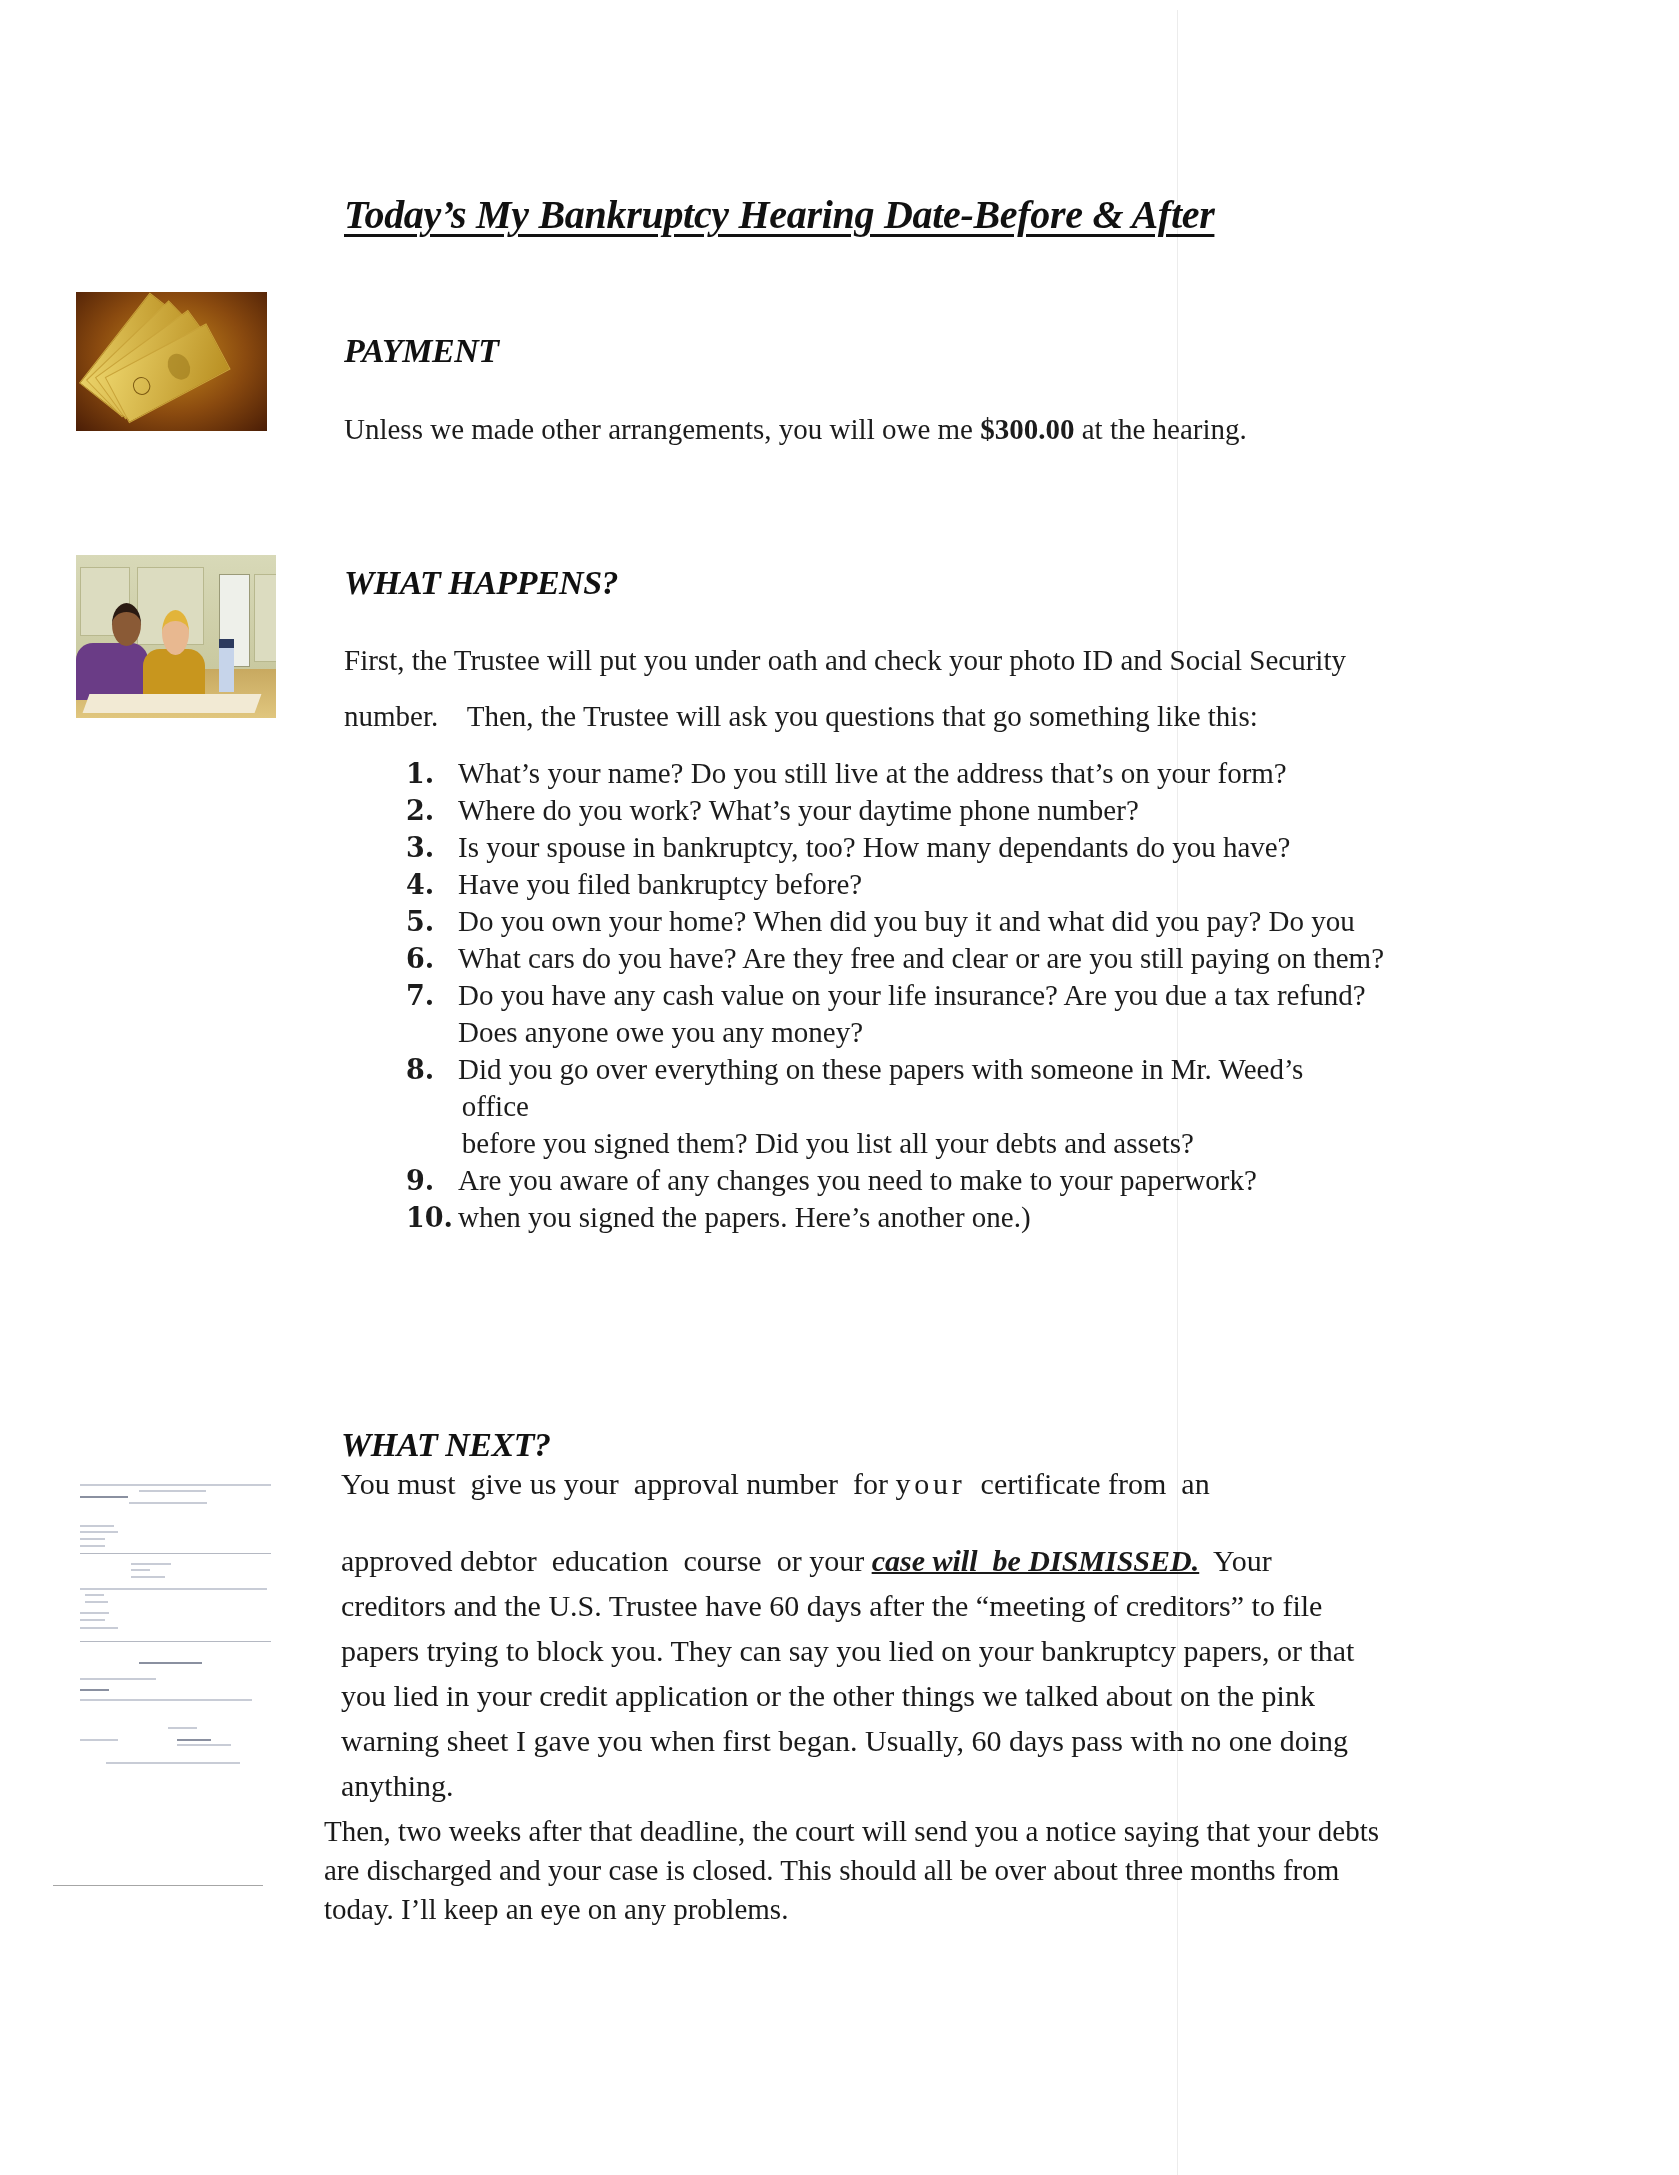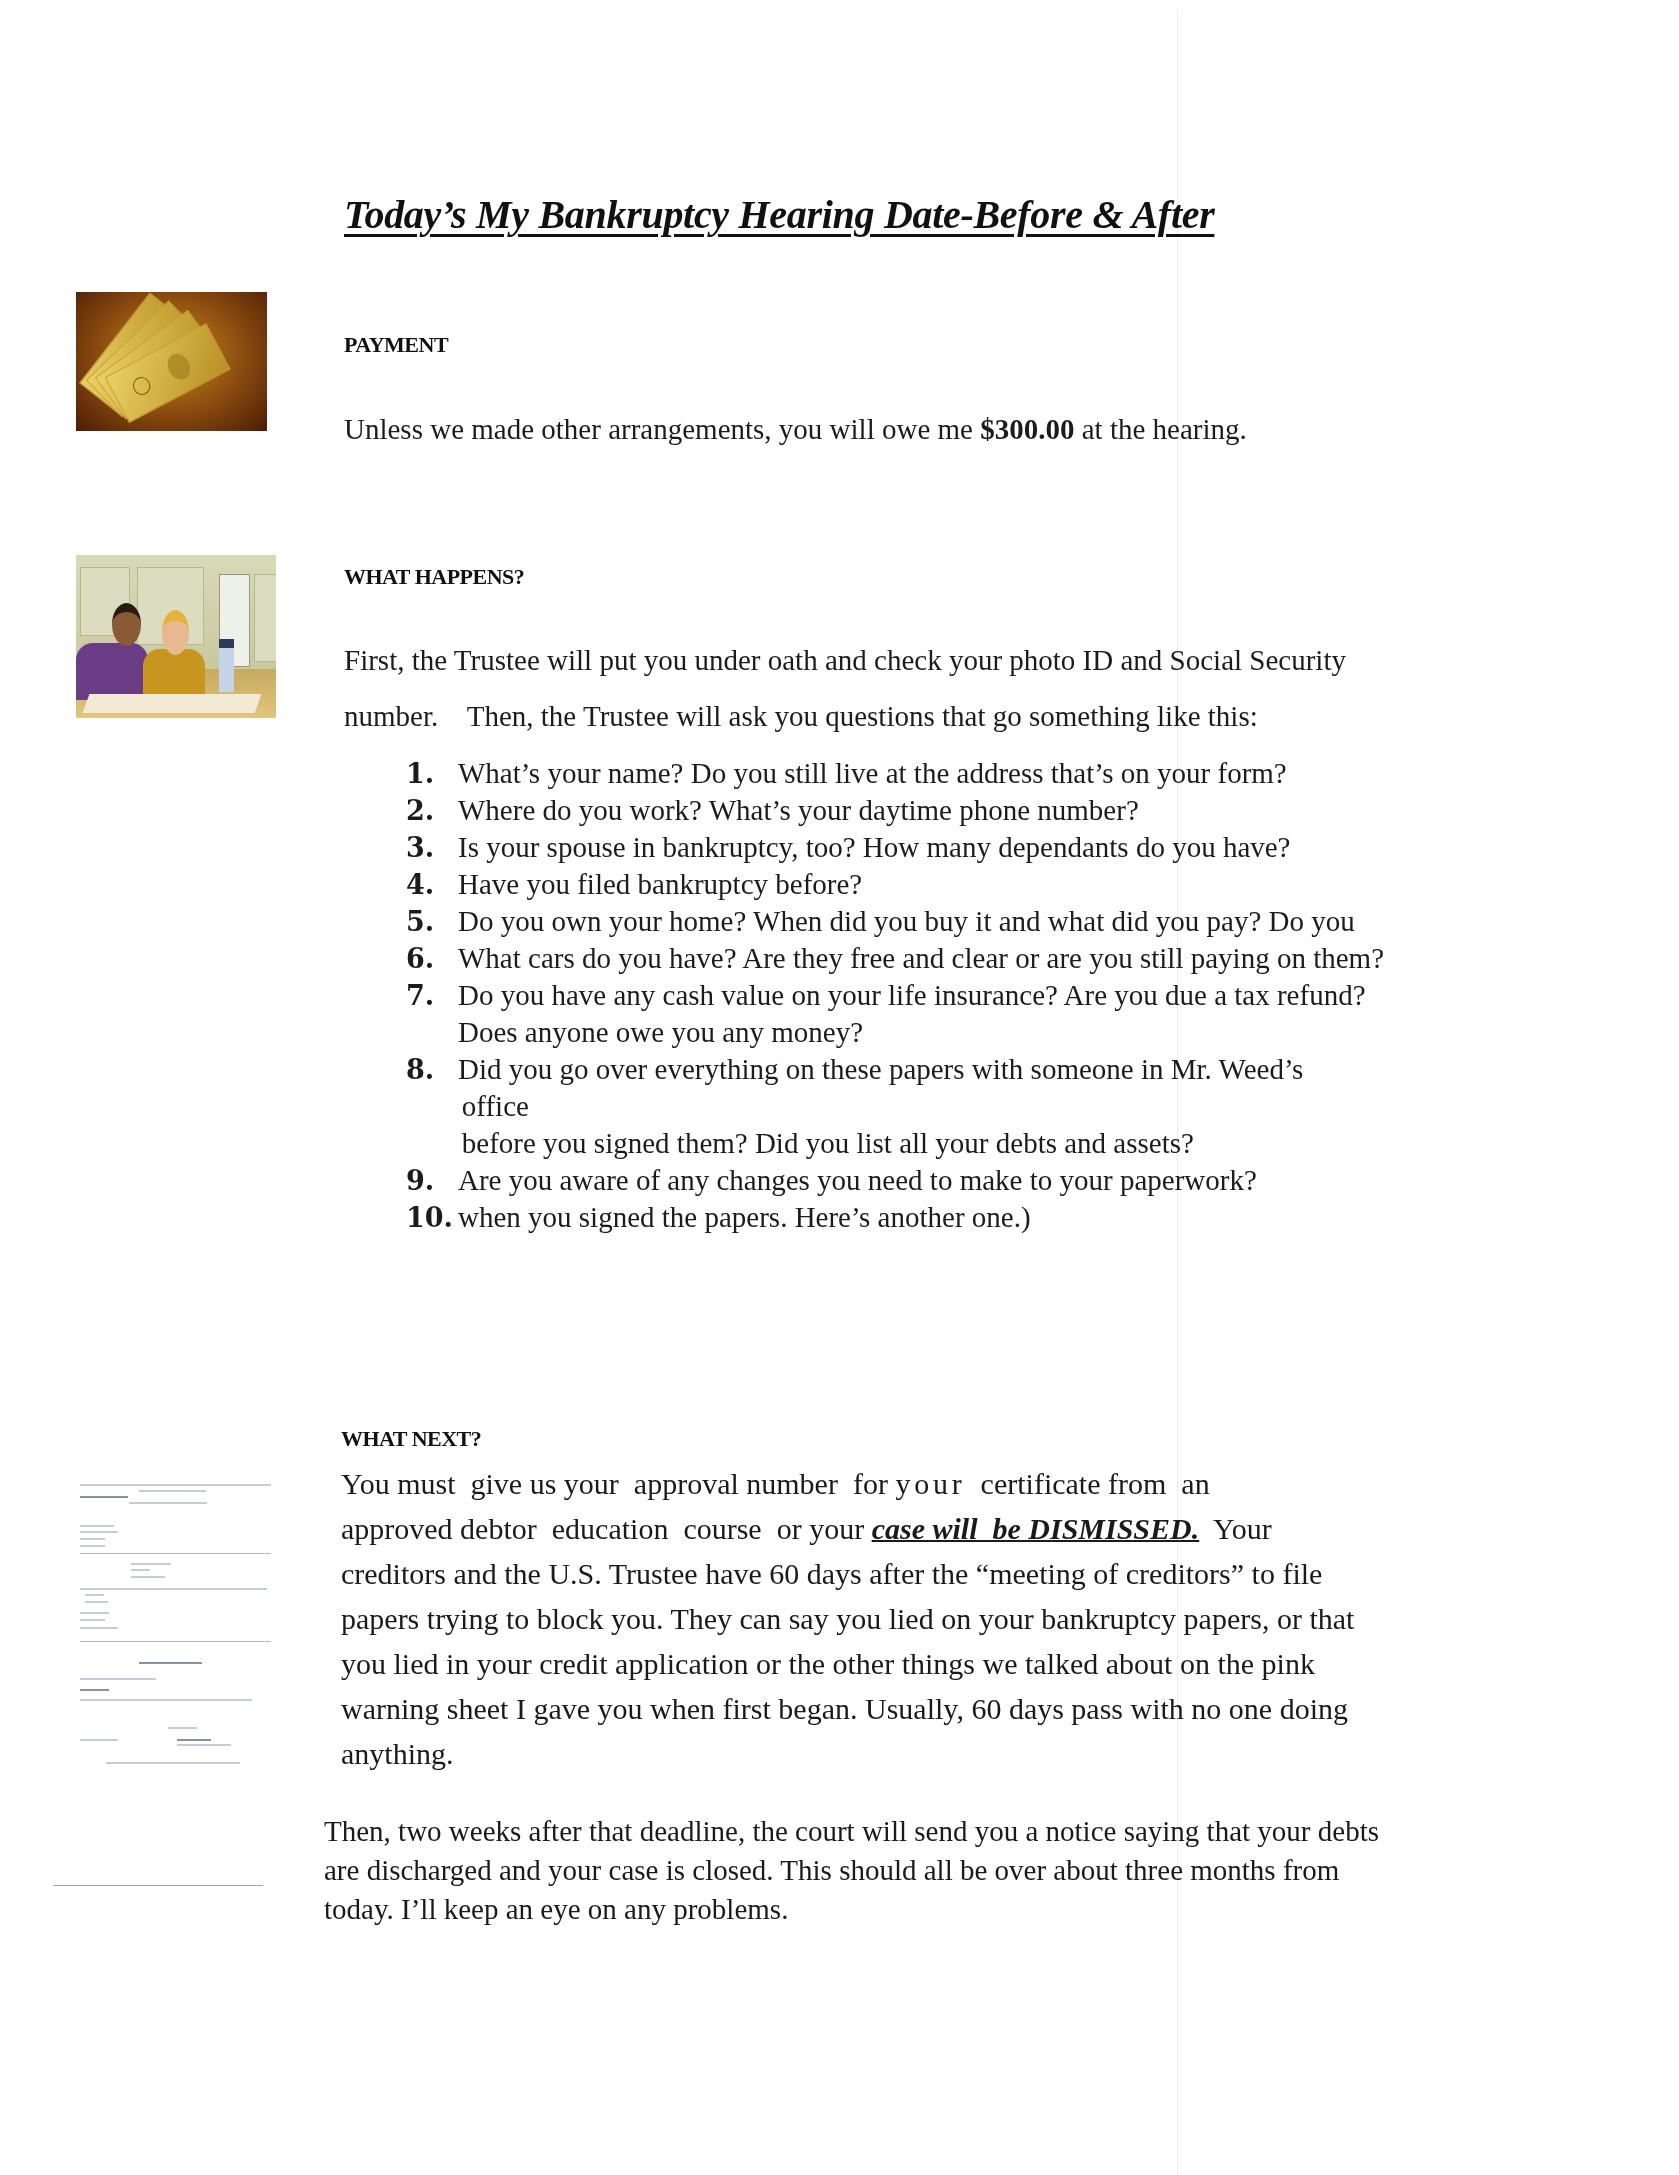--- a/index.html
+++ b/index.html
@@ -12,21 +12,21 @@
   .scan-line {
     position: absolute; left: 1177px; top: 9.6px; width: 1px; height: 2166px;
     background: #ececec;
   }
   .title {
     left: 344px; top: 191px; font-size: 40px; font-weight: bold; font-style: italic;
     text-decoration: underline; text-decoration-thickness: 2.9px; text-underline-offset: 5.7px;
     letter-spacing: -0.3px; white-space: nowrap; color: #111;
   }
   .heading {
-    font-size: 22px; font-weight: bold; letter-spacing: -0.5px;
+    font-size: 34px; font-weight: bold; font-style: italic; letter-spacing: -0.5px;
     color: #111; white-space: nowrap;
   }
   .body-text { font-size: 29px; line-height: 37px; white-space: nowrap; color: #1c1c1c; }
   .payment-line { left: 344px; top: 411px; }
   .payment-line b { font-weight: bold; }
   .happens-p1 { left: 344px; top: 642px; }
   .happens-p2 { left: 344px; top: 698px; }
   .qlist { left: 406px; top: 755px; width: 1099px; }
   .qitem { display: flex; font-size: 29px; line-height: 37px; color: #1c1c1c; }
   .qnum { width: 52px; flex: none; font-weight: bold; font-family: "DejaVu Serif", serif; font-size: 27px; }
@@ -204,21 +204,21 @@
   <div class="tl" style="left:96px;top:256px;width:29px;"></div>
   <div class="tl" style="left:7.6px;top:268px;width:38px;"></div>
   <div class="tl" style="left:105px;top:268px;width:34px;background:#8a90a0;"></div>
   <div class="tl" style="left:105px;top:273px;width:54px;"></div>
   <div class="tl" style="left:34px;top:291px;width:134px;"></div>
 </div>
 
 <div class="abs heading" style="left:341px;top:1426px;">WHAT NEXT?</div>
 <div class="abs next-para">
   <div class="ln" style="white-space:pre;"><span>You must  give us your  approval number  for </span><span class="wide">your</span><span>  certificate from  an</span></div>
-  <div class="ln" style="white-space:pre;"><span>approved debtor  education  course  or your </span><span class="dismissed">case will  be DISMISSED.</span><span>  Your</span></div>
+  <div class="ln" style="white-space:pre;margin-top:32px;"><span>approved debtor  education  course  or your </span><span class="dismissed">case will  be DISMISSED.</span><span>  Your</span></div>
   <div class="ln">creditors and the U.S. Trustee have 60 days after the “meeting of creditors” to file</div>
   <div class="ln">papers trying to block you.  They can say you lied on your bankruptcy papers, or that</div>
   <div class="ln">you lied in your credit application or the other things we talked about on the pink</div>
   <div class="ln">warning sheet I gave you when first began.  Usually, 60 days pass with no one doing</div>
   <div class="ln">anything.</div>
 </div>
 
 <div class="abs final-para">
   <div class="ln">Then, two weeks after that deadline, the court will send you a notice saying that your debts</div>
   <div class="ln">are discharged and your case is closed.  This should all be over about three months from</div>

